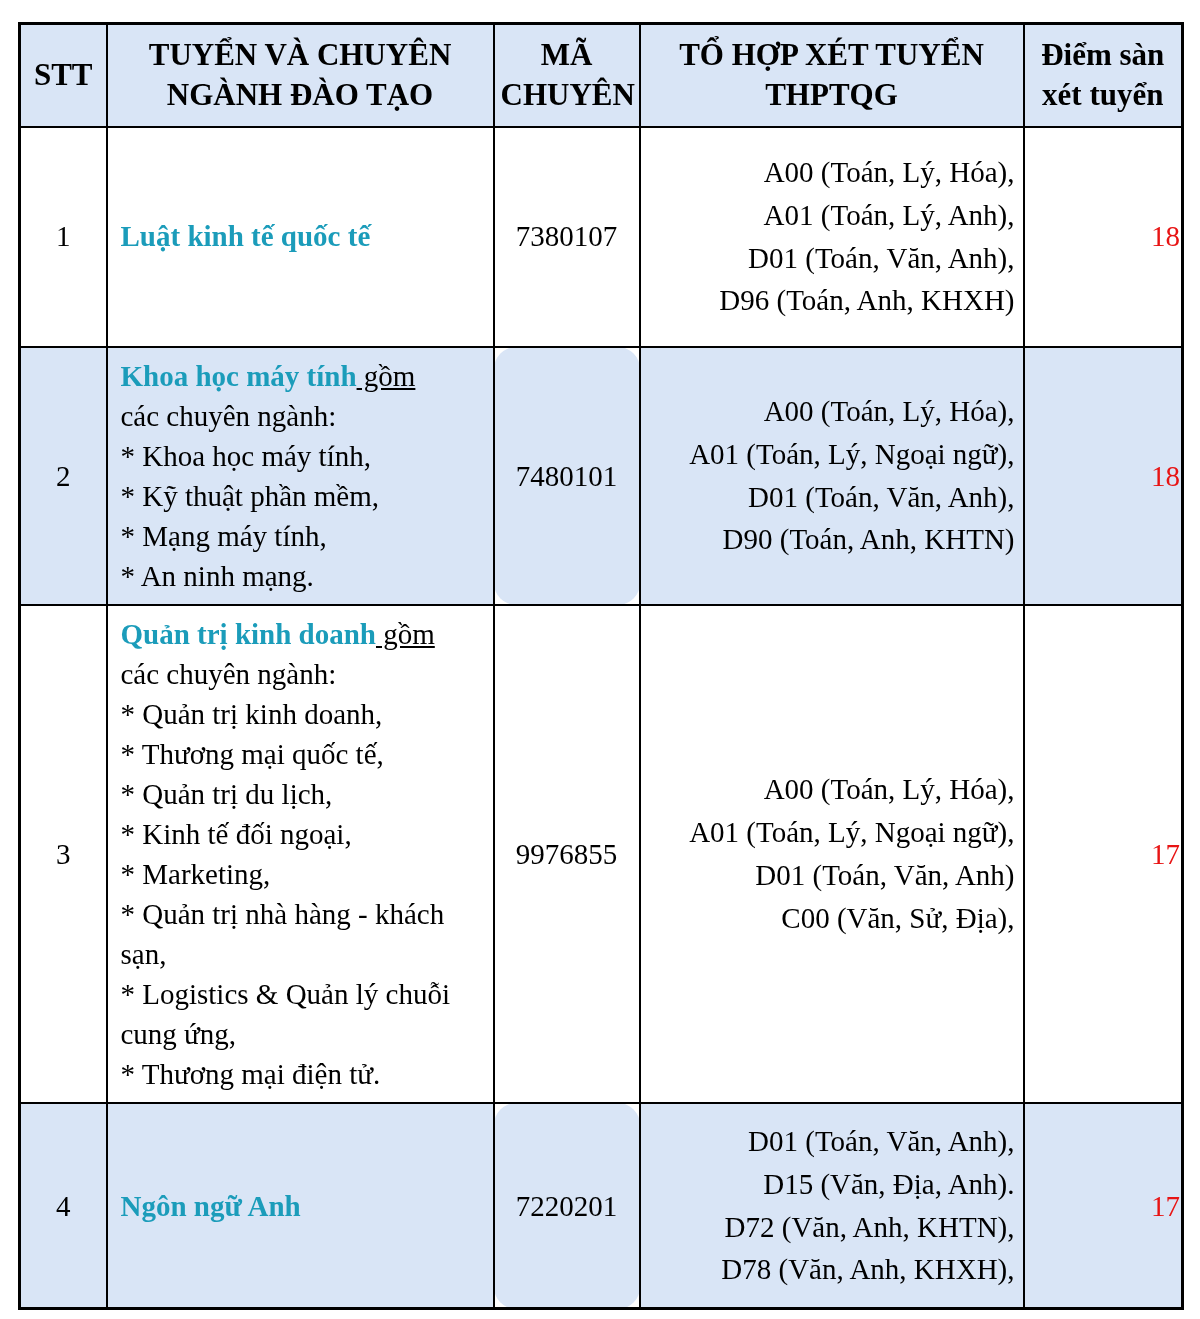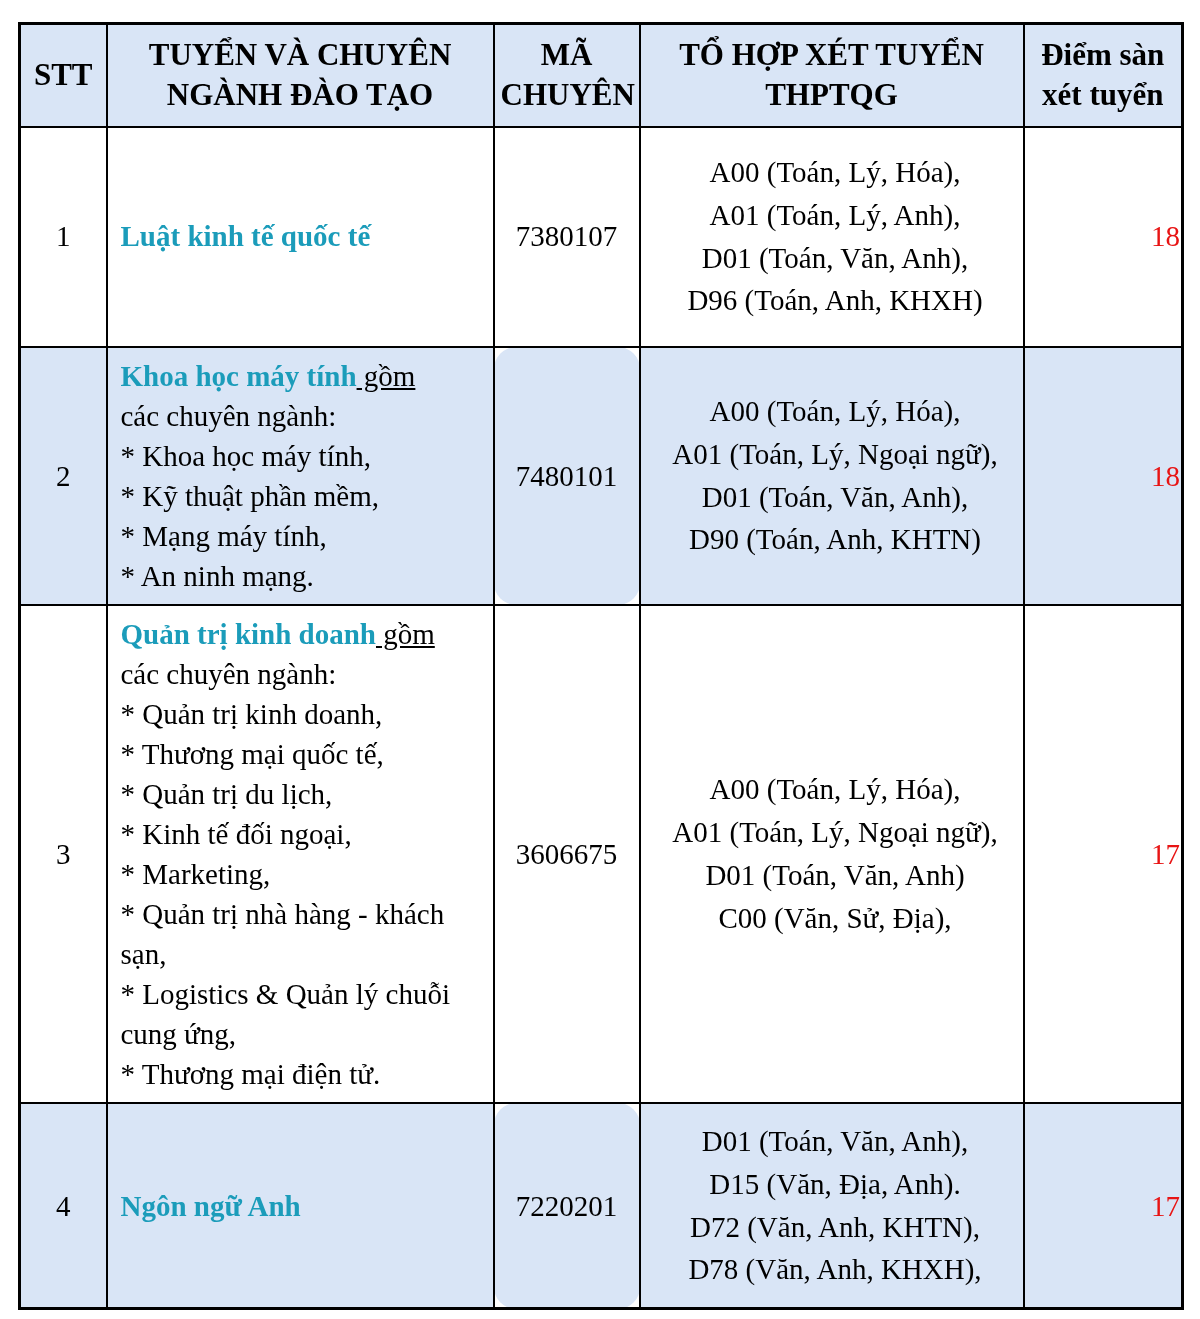--- a/index.html
+++ b/index.html
@@ -85,21 +85,21 @@
     text-decoration:underline;
   }
   .major-details{
     white-space:pre-line;
   }
   .cell-code{
     text-align:center;
     border-radius:22px;
   }
   .cell-combo{
-    text-align:center;
+    text-align:right;
     padding:8px 8px 8px 15px;
     white-space:pre-line;
     line-height:1.48;
   }
   .cell-score{
     text-align:right;
     color:var(--score);
   }
 </style>
 </head>
@@ -154,21 +154,21 @@
     <td class="cell-stt">3</td>
     <td class="cell-major"><span class="major-name">Quản trị kinh doanh</span><span class="major-suffix"> gồm</span><div class="major-details">các chuyên ngành:
 * Quản trị kinh doanh,
 * Thương mại quốc tế,
 * Quản trị du lịch,
 * Kinh tế đối ngoại,
 * Marketing,
 * Quản trị nhà hàng - khách sạn,
 * Logistics &amp; Quản lý chuỗi cung ứng,
 * Thương mại điện tử.</div></td>
-    <td class="cell-code">3606675</td>
+    <td class="cell-code">9976855</td>
     <td class="cell-combo">A00 (Toán, Lý, Hóa),
 A01 (Toán, Lý, Ngoại ngữ),
 D01 (Toán, Văn, Anh)
 C00 (Văn, Sử, Địa),</td>
     <td class="cell-score">17</td>
   </tr>
 
   <tr>
     <td class="cell-stt">4</td>
     <td class="cell-major"><span class="major-name">Ngôn ngữ Anh</span><span class="major-suffix"></span></td>

